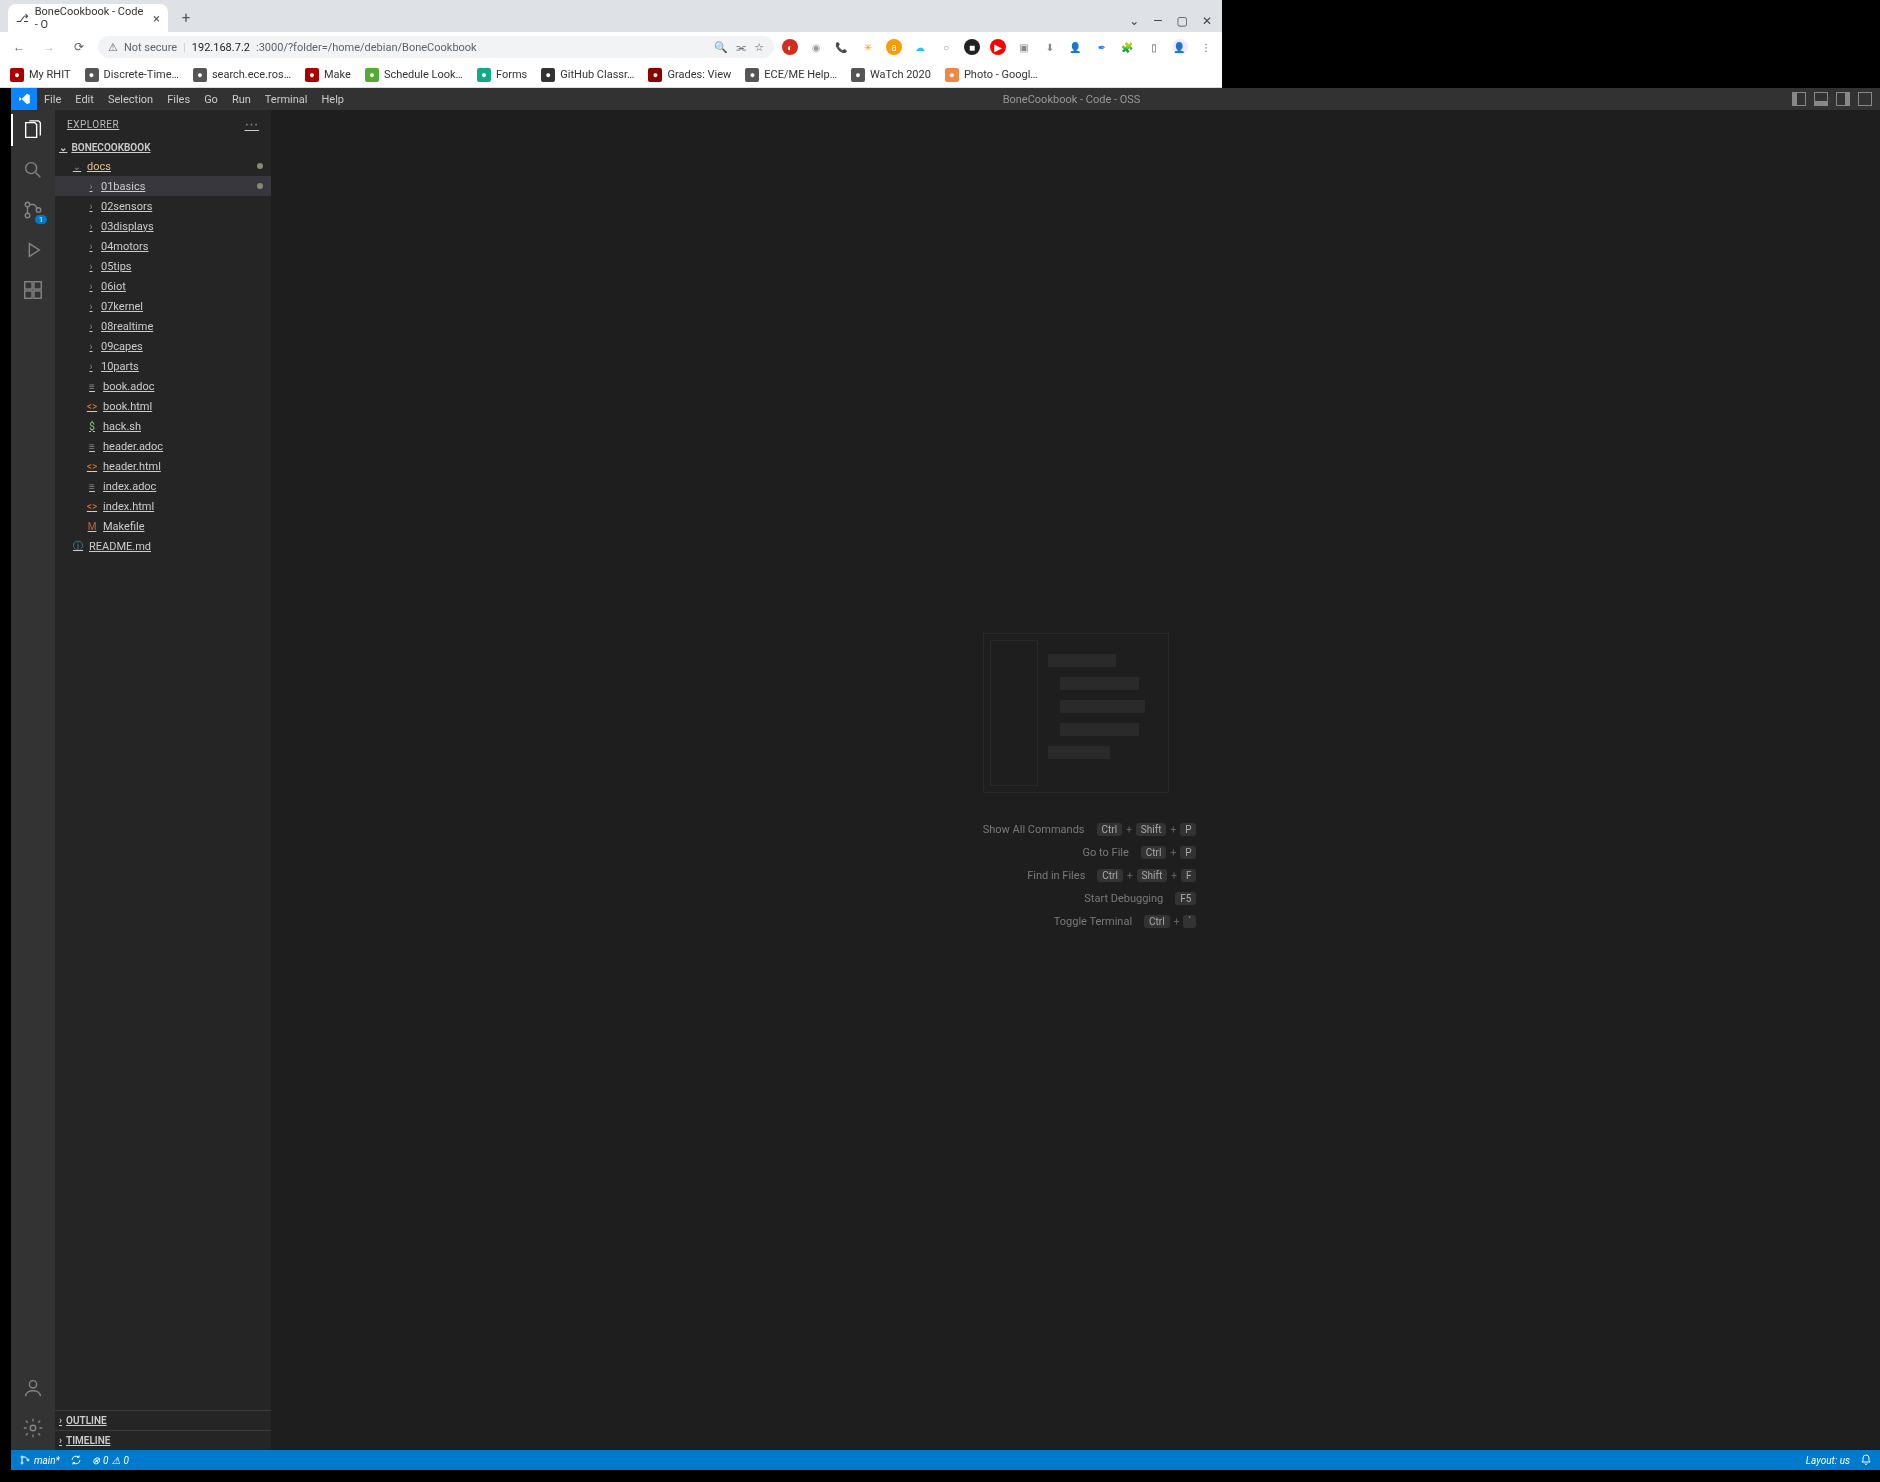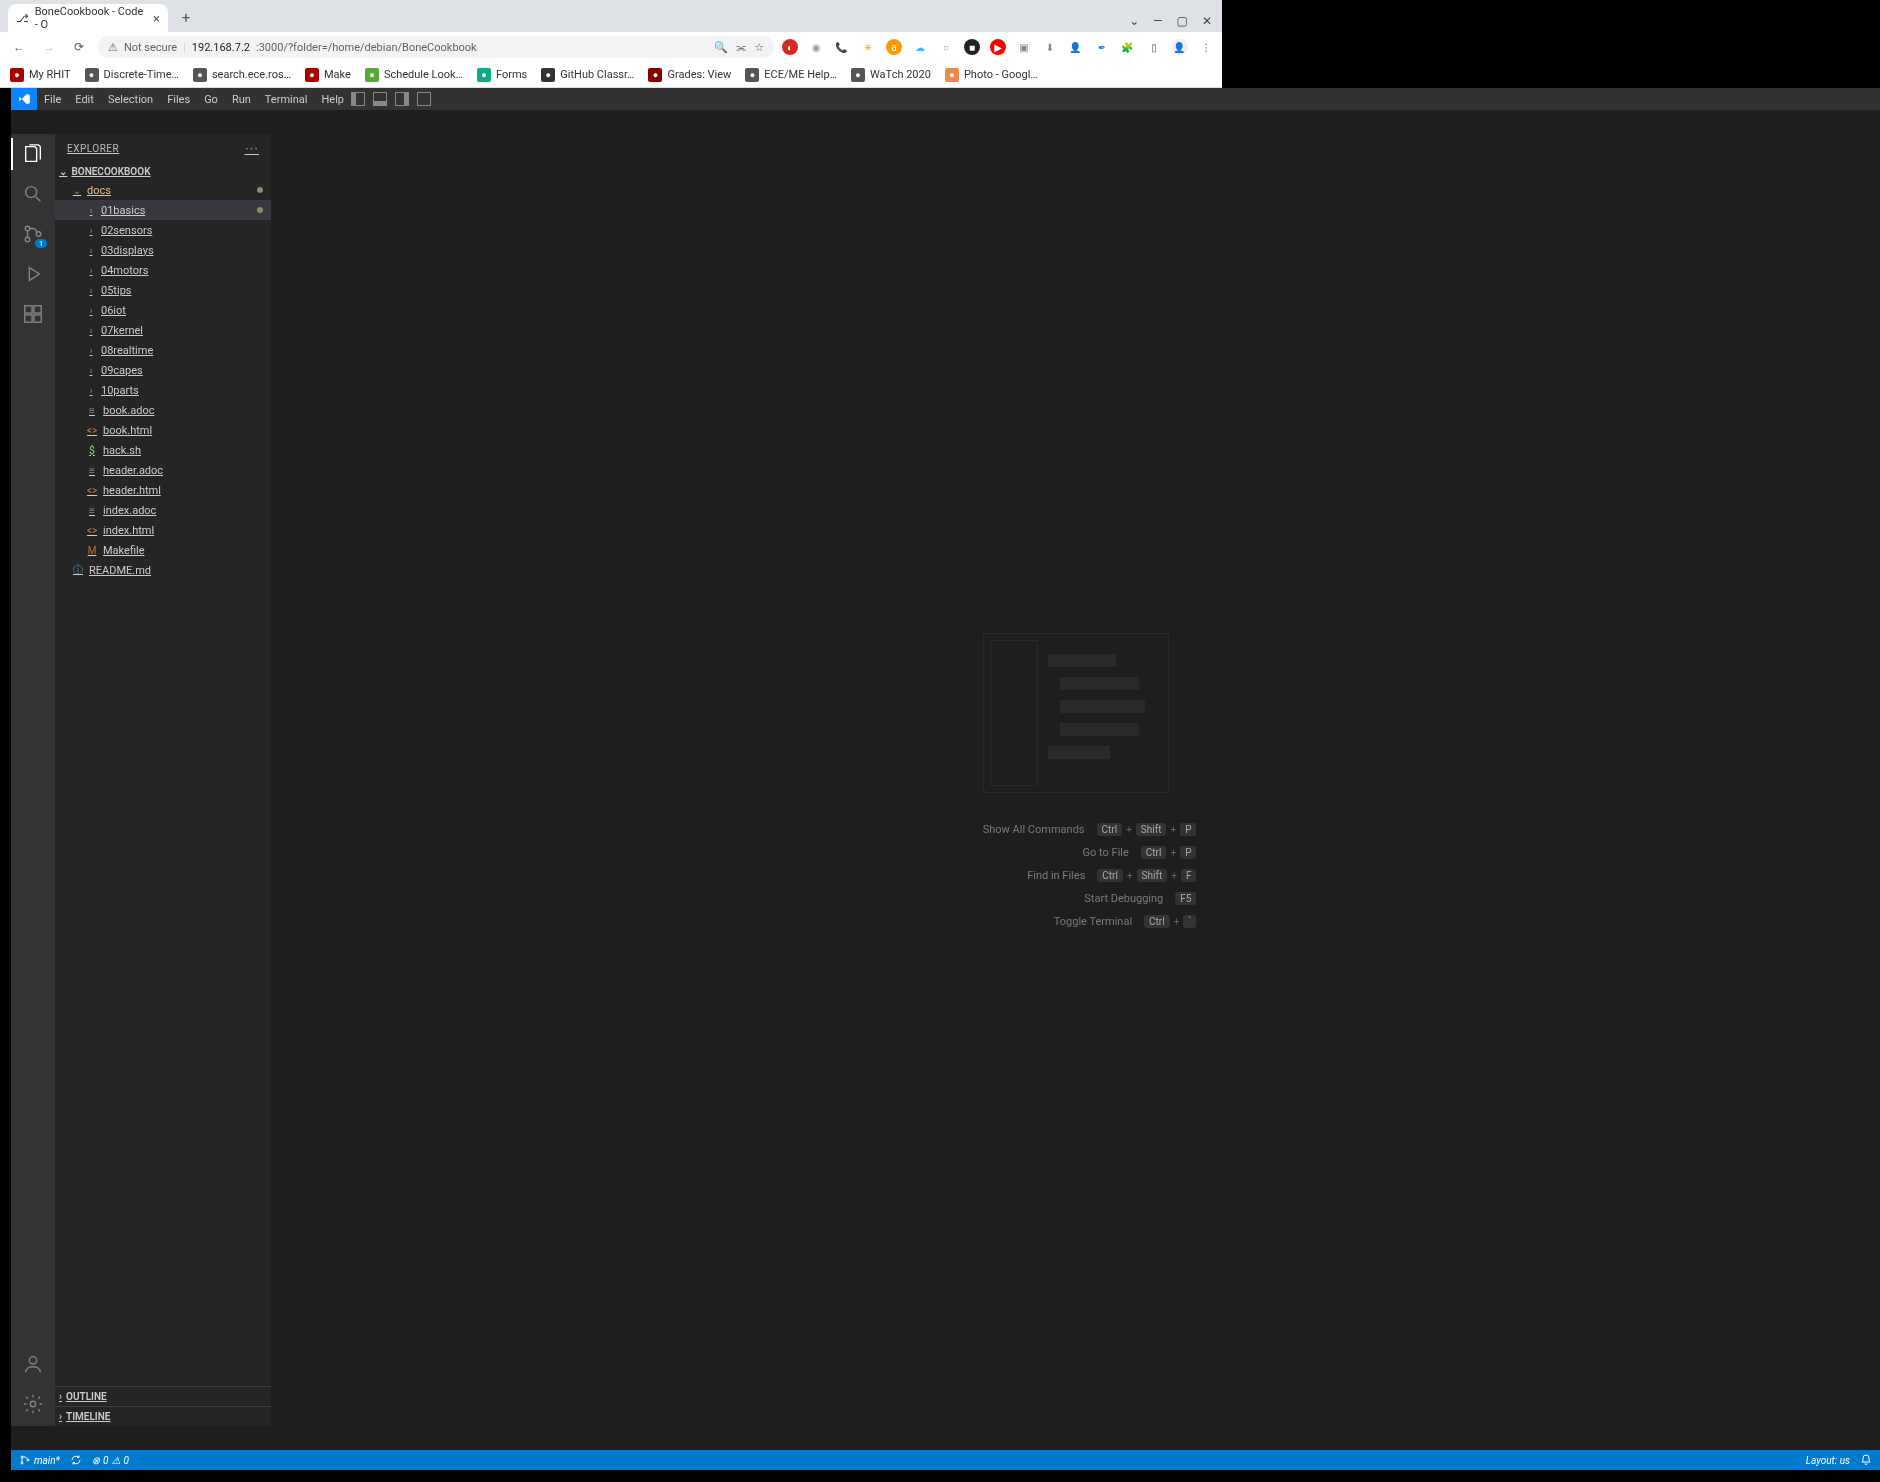--- a/index.html
+++ b/index.html
@@ -23,21 +23,21 @@
   .url-path { color: #5f6368; }
   .url-actions { margin-left: auto; display: flex; gap: 8px; color: #5f6368; }
   .right-icons { display: flex; gap: 10px; align-items: center; }
   .ext-icon { width: 16px; height: 16px; border-radius: 50%; display: flex; align-items: center; justify-content: center; font-size: 10px; }
   
   .bookmark-bar { background: #fff; height: 26px; display: flex; align-items: center; padding: 0 10px; gap: 14px; border-bottom: 1px solid #ddd; font-size: 11px; color: #333; }
   .bookmark-item { display: flex; align-items: center; gap: 5px; white-space: nowrap; }
   .bm-icon { width: 14px; height: 14px; border-radius: 2px; display: flex; align-items: center; justify-content: center; font-size: 9px; }
   
   
-  .vscode { position: absolute; top: 88px; left: 11px; right: 0; bottom: 12px; background: #1e1e1e; display: flex; flex-direction: column; gap: 24px; }
+  .vscode { position: absolute; top: 88px; left: 11px; right: 0; bottom: 12px; background: #1e1e1e; display: flex; flex-direction: column; }
   
   .title-bar { height: 22px; background: #323233; display: flex; align-items: center; font-size: 11px; color: #cccccc; }
   .title-bar-logo { width: 26px; height: 22px; display: flex; align-items: center; justify-content: center; background: #0a84ff; }
   .menu-items { display: flex; }
   .menu-item { padding: 0 7px; }
   .title-center { flex: 1; text-align: center; color: #999; }
   .title-right { display: flex; gap: 8px; padding-right: 8px; }
   .layout-icon { width: 14px; height: 14px; border: 1px solid #888; display: inline-block; }
   
   .main-area { flex: 1; display: flex; overflow: hidden; }
@@ -206,20 +206,21 @@
     <div class="menu-items" id="menu-items">
         <span class="menu-item">File</span>
         <span class="menu-item">Edit</span>
         <span class="menu-item">Selection</span>
         <span class="menu-item">Files</span>
         <span class="menu-item">Go</span>
         <span class="menu-item">Run</span>
         <span class="menu-item">Terminal</span>
         <span class="menu-item">Help</span>
       </div>
+    <div class="title-center">BoneCookbook - Code - OSS</div>
     <div class="title-right">
       <span class="layout-icon" style="border-left-width: 5px"></span>
       <span class="layout-icon" style="border-bottom-width: 5px"></span>
       <span class="layout-icon" style="border-right-width: 5px"></span>
       <span class="layout-icon" style="position:relative"></span>
     </div>
   </div>
 
   <div class="main-area">
     <div class="activity-bar">

